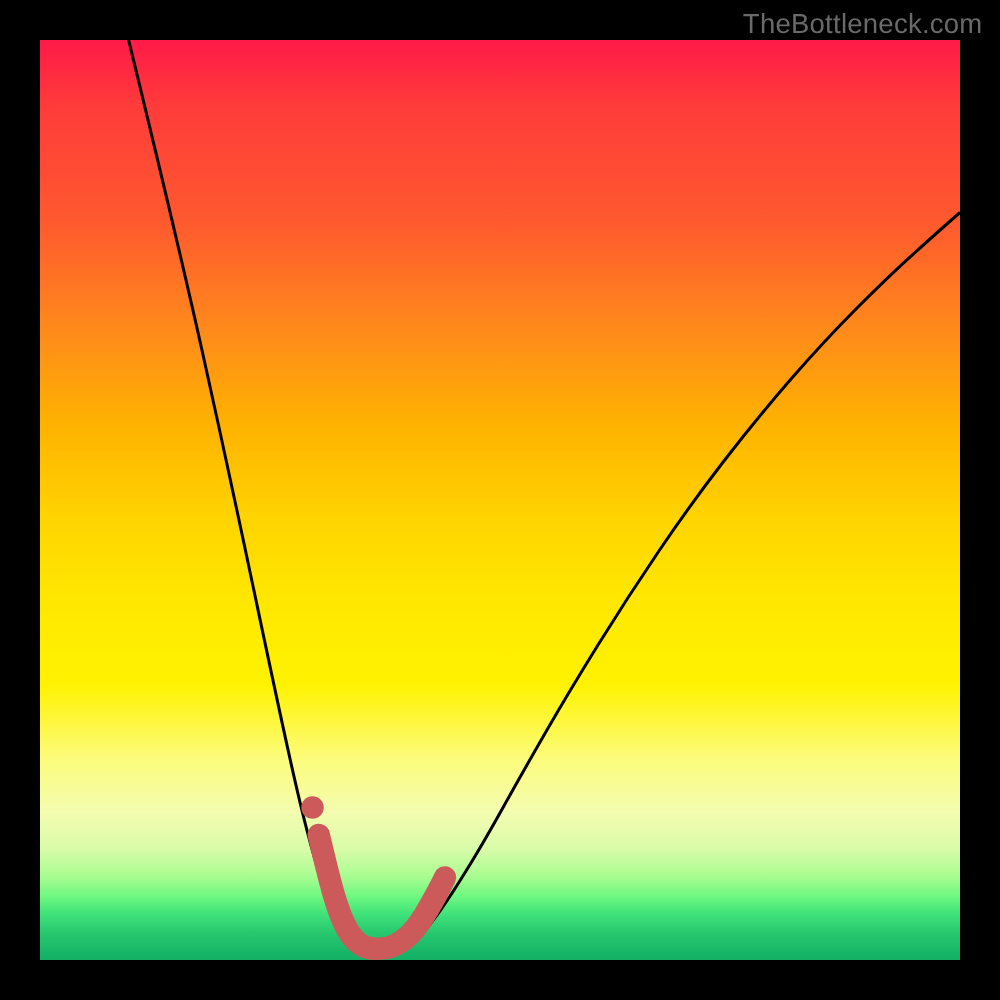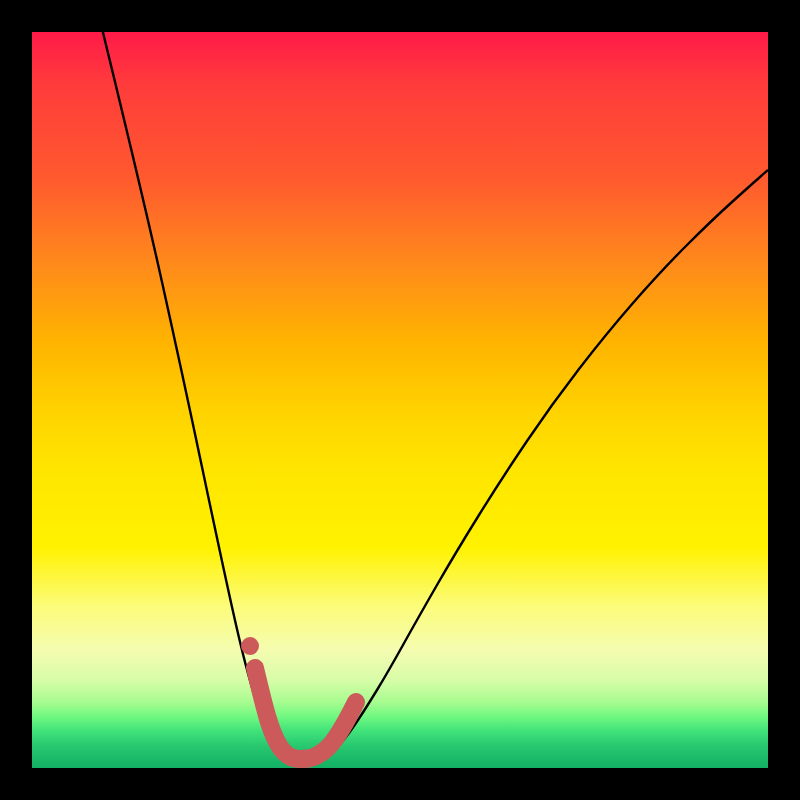--- a/index.html
+++ b/index.html
@@ -62,20 +62,21 @@
   }
   svg.curves {
     position: absolute;
     inset: 0;
   }
 </style>
 </head>
 <body>
 
 <div class="frame">
+  <div class="watermark">TheBottleneck.com</div>
   <div class="plot">
     <div class="gradient"></div>
     <svg class="curves" viewBox="0 0 736 736" preserveAspectRatio="none">
       <path id="curve-main" fill="none" stroke="#000000" stroke-width="2.4" d="M 66 -20 Q 110 160 130 250 Q 150 340 170 435 Q 190 530 200 575 Q 210 620 217 645 Q 224 670 228 682.5 Q 232 695 235 702.5 Q 238 710 241 715 Q 244 720 247 723 Q 250 726 254 728 Q 258 730 262 730.5 Q 266 731 271 731 Q 276 731 281 730 Q 286 729 291 726.5 Q 296 724 301 719.5 Q 306 715 312 707.5 Q 318 700 326 688 Q 334 676 345 658 Q 356 640 371 613 Q 386 586 405 553 Q 424 520 447 483 Q 470 446 495 409 Q 520 372 547 337 Q 574 302 601 271 Q 628 240 654 214 Q 680 188 700 170 Q 720 152 728 145 L 736 138"></path>
       <path id="curve-highlight" fill="none" stroke="#cc5a5a" stroke-width="18" stroke-linecap="round" stroke-linejoin="round" d="M 223 636 Q 232 674 236 687 Q 240 700 244 708 Q 248 716 252 720 Q 256 724 260 725.5 Q 264 727 268 727 Q 272 727 276 726.5 Q 280 726 284 724 Q 288 722 292 719 Q 296 716 300 711 Q 304 706 308 699.5 Q 312 693 316 685.5 Q 320 678 322 674 L 324 670"></path>
       <circle id="curve-dot" fill="#cc5a5a" cx="218" cy="614" r="9"></circle>
     </svg>
   </div>
 </div>
 

